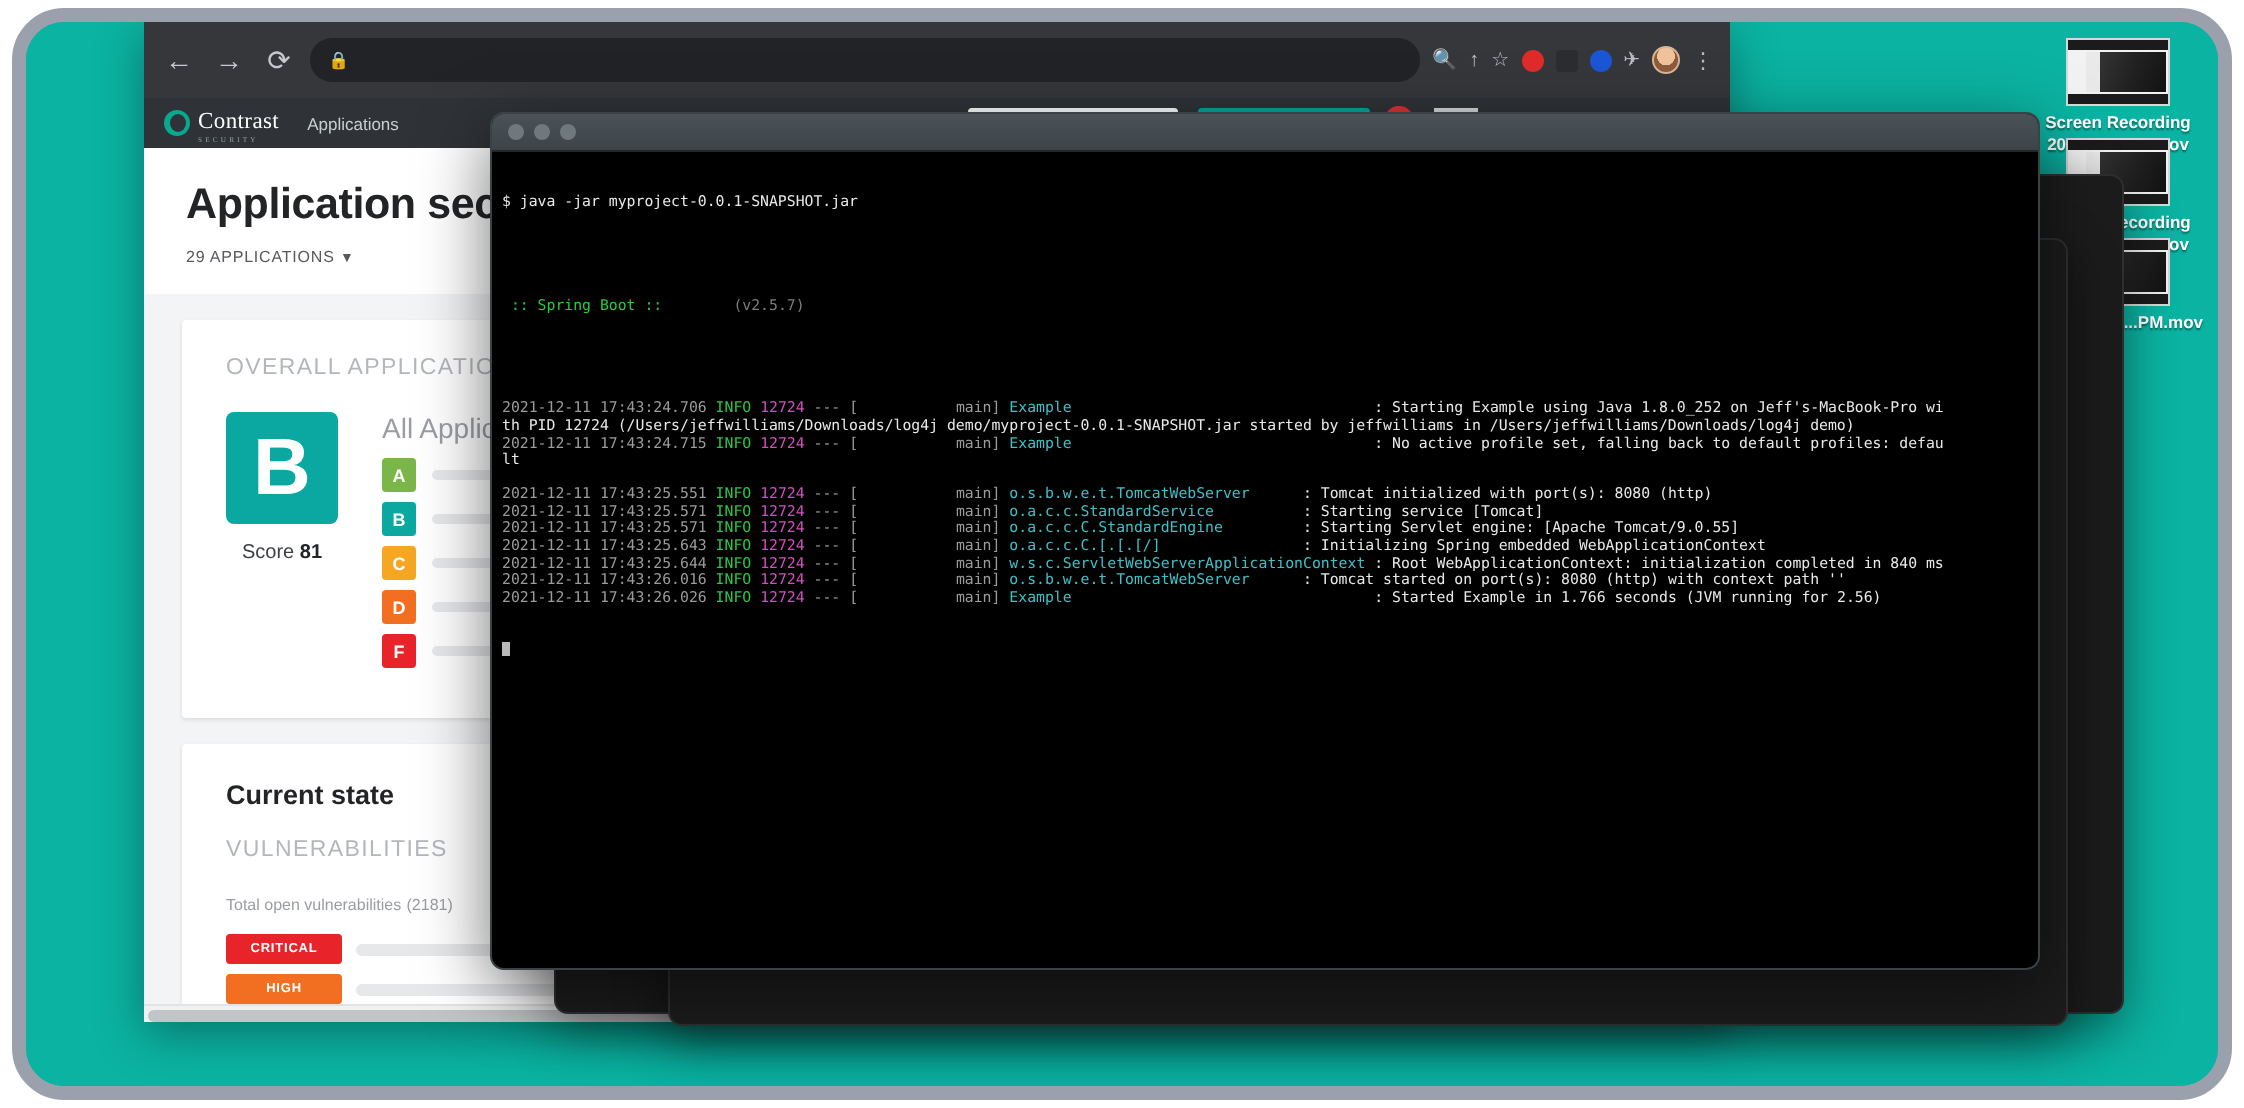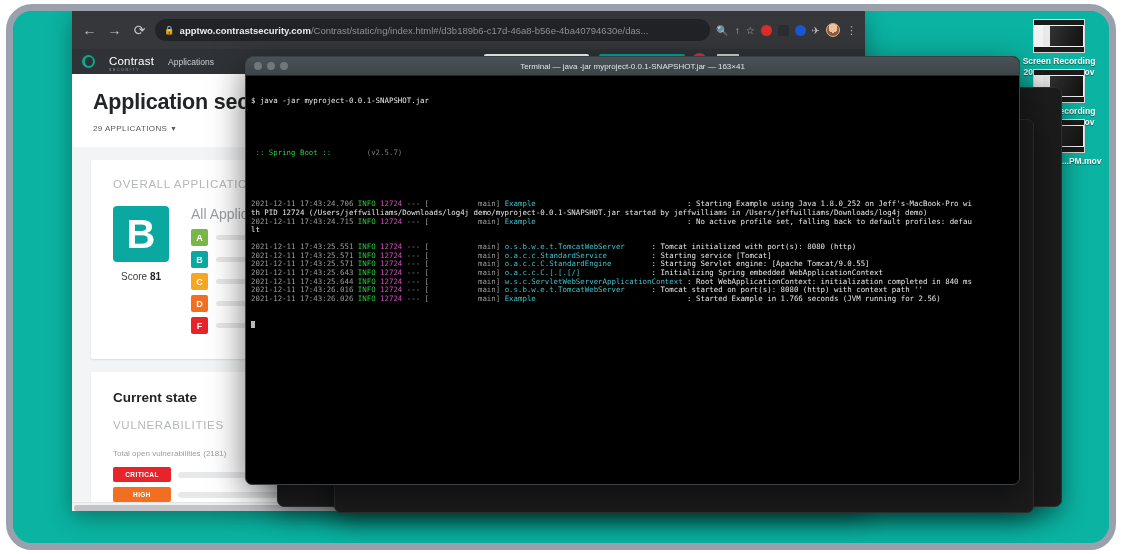--- a/index.html
+++ b/index.html
@@ -126,21 +126,21 @@
   
   #app-nav {
     height: 25px;
     background: #2f3337;
     display: flex;
     align-items: center;
     padding: 0 10px;
     gap: 14px;
     position: relative;
   }
-  #contrast-logo { display: flex; align-items: center; gap: 14px; }
+  #contrast-logo { display: flex; align-items: center; gap: 4px; font-family: Liberation Serif, serif; }
   #contrast-mark {
     width: 13px; height: 13px; border-radius: 50%;
     background: #0aa88f;
     position: relative;
   }
   #contrast-mark::after {
     content: ""; position: absolute; left: 3px; top: 2px;
     width: 8px; height: 9px; border-radius: 50%;
     background: #2f3337;
   }
@@ -373,21 +373,20 @@
       </div>
 
       <div id="browser">
 
         <div id="chrome-bar">
           <span class="nav-btn">←</span>
           <span class="nav-btn">→</span>
           <span class="nav-btn">⟳</span>
           <div id="omnibox">
             <span id="lock-icon">🔒</span>
-            <span id="url-text"><b>apptwo.contrastsecurity.com</b><span>/Contrast/static/ng/index.html#/d3b189b6-c17d-46a8-b56e-4ba40794630e/das...</span></span>
           </div>
           <span class="omni-icon">🔍</span>
           <span class="omni-icon">↑</span>
           <span class="omni-icon">☆</span>
           <span class="ext-dot" style="background:#e02b2b"></span>
           <span class="ext-dot" style="background:#2b2d30;border-radius:2px"></span>
           <span class="ext-dot" style="background:#1a56d6"></span>
           <span class="omni-icon">✈</span>
           <span id="avatar"></span>
           <span id="kebab">⋮</span>
@@ -493,21 +492,20 @@
       </div>
 
       <div class="bg-window" id="bg-win-1"></div>
       <div class="bg-window" id="bg-win-2"></div>
 
       <div id="terminal">
         <div id="term-titlebar">
           <span class="tdot"></span>
           <span class="tdot"></span>
           <span class="tdot"></span>
-          <span id="term-title">Terminal — java -jar myproject-0.0.1-SNAPSHOT.jar — 163×41</span>
         </div>
         <div id="term-body">
           <div class="c-white">$ java -jar myproject-0.0.1-SNAPSHOT.jar</div>
           <div>&nbsp;</div>
           <div><span class="c-green"> :: Spring Boot :: </span><span class="c-dim">       (v2.5.7)</span></div>
           <div>&nbsp;</div>
           <div id="term-log"><div><span class="c-gray">2021-12-11 17:43:24.706</span> <span class="c-green">INFO</span> <span class="c-magenta">12724</span> <span class="c-gray">--- [</span><span class="c-gray">           main]</span> <span class="c-cyan">Example</span><span class="c-white">                                  : Starting Example using Java 1.8.0_252 on Jeff's-MacBook-Pro wi</span></div><div class="c-white">th PID 12724 (/Users/jeffwilliams/Downloads/log4j demo/myproject-0.0.1-SNAPSHOT.jar started by jeffwilliams in /Users/jeffwilliams/Downloads/log4j demo)</div><div><span class="c-gray">2021-12-11 17:43:24.715</span> <span class="c-green">INFO</span> <span class="c-magenta">12724</span> <span class="c-gray">--- [</span><span class="c-gray">           main]</span> <span class="c-cyan">Example</span><span class="c-white">                                  : No active profile set, falling back to default profiles: defau</span></div><div class="c-white">lt</div><div>&nbsp;</div><div><span class="c-gray">2021-12-11 17:43:25.551</span> <span class="c-green">INFO</span> <span class="c-magenta">12724</span> <span class="c-gray">--- [</span><span class="c-gray">           main]</span> <span class="c-cyan">o.s.b.w.e.t.TomcatWebServer</span><span class="c-white">      : Tomcat initialized with port(s): 8080 (http)</span></div><div><span class="c-gray">2021-12-11 17:43:25.571</span> <span class="c-green">INFO</span> <span class="c-magenta">12724</span> <span class="c-gray">--- [</span><span class="c-gray">           main]</span> <span class="c-cyan">o.a.c.c.StandardService</span><span class="c-white">          : Starting service [Tomcat]</span></div><div><span class="c-gray">2021-12-11 17:43:25.571</span> <span class="c-green">INFO</span> <span class="c-magenta">12724</span> <span class="c-gray">--- [</span><span class="c-gray">           main]</span> <span class="c-cyan">o.a.c.c.C.StandardEngine</span><span class="c-white">         : Starting Servlet engine: [Apache Tomcat/9.0.55]</span></div><div><span class="c-gray">2021-12-11 17:43:25.643</span> <span class="c-green">INFO</span> <span class="c-magenta">12724</span> <span class="c-gray">--- [</span><span class="c-gray">           main]</span> <span class="c-cyan">o.a.c.c.C.[.[.[/]</span><span class="c-white">                : Initializing Spring embedded WebApplicationContext</span></div><div><span class="c-gray">2021-12-11 17:43:25.644</span> <span class="c-green">INFO</span> <span class="c-magenta">12724</span> <span class="c-gray">--- [</span><span class="c-gray">           main]</span> <span class="c-cyan">w.s.c.ServletWebServerApplicationContext</span><span class="c-white"> : Root WebApplicationContext: initialization completed in 840 ms</span></div><div><span class="c-gray">2021-12-11 17:43:26.016</span> <span class="c-green">INFO</span> <span class="c-magenta">12724</span> <span class="c-gray">--- [</span><span class="c-gray">           main]</span> <span class="c-cyan">o.s.b.w.e.t.TomcatWebServer</span><span class="c-white">      : Tomcat started on port(s): 8080 (http) with context path ''</span></div><div><span class="c-gray">2021-12-11 17:43:26.026</span> <span class="c-green">INFO</span> <span class="c-magenta">12724</span> <span class="c-gray">--- [</span><span class="c-gray">           main]</span> <span class="c-cyan">Example</span><span class="c-white">                                  : Started Example in 1.766 seconds (JVM running for 2.56)</span></div></div>
           <div><span id="term-cursor"></span></div>
         </div>
       </div>

